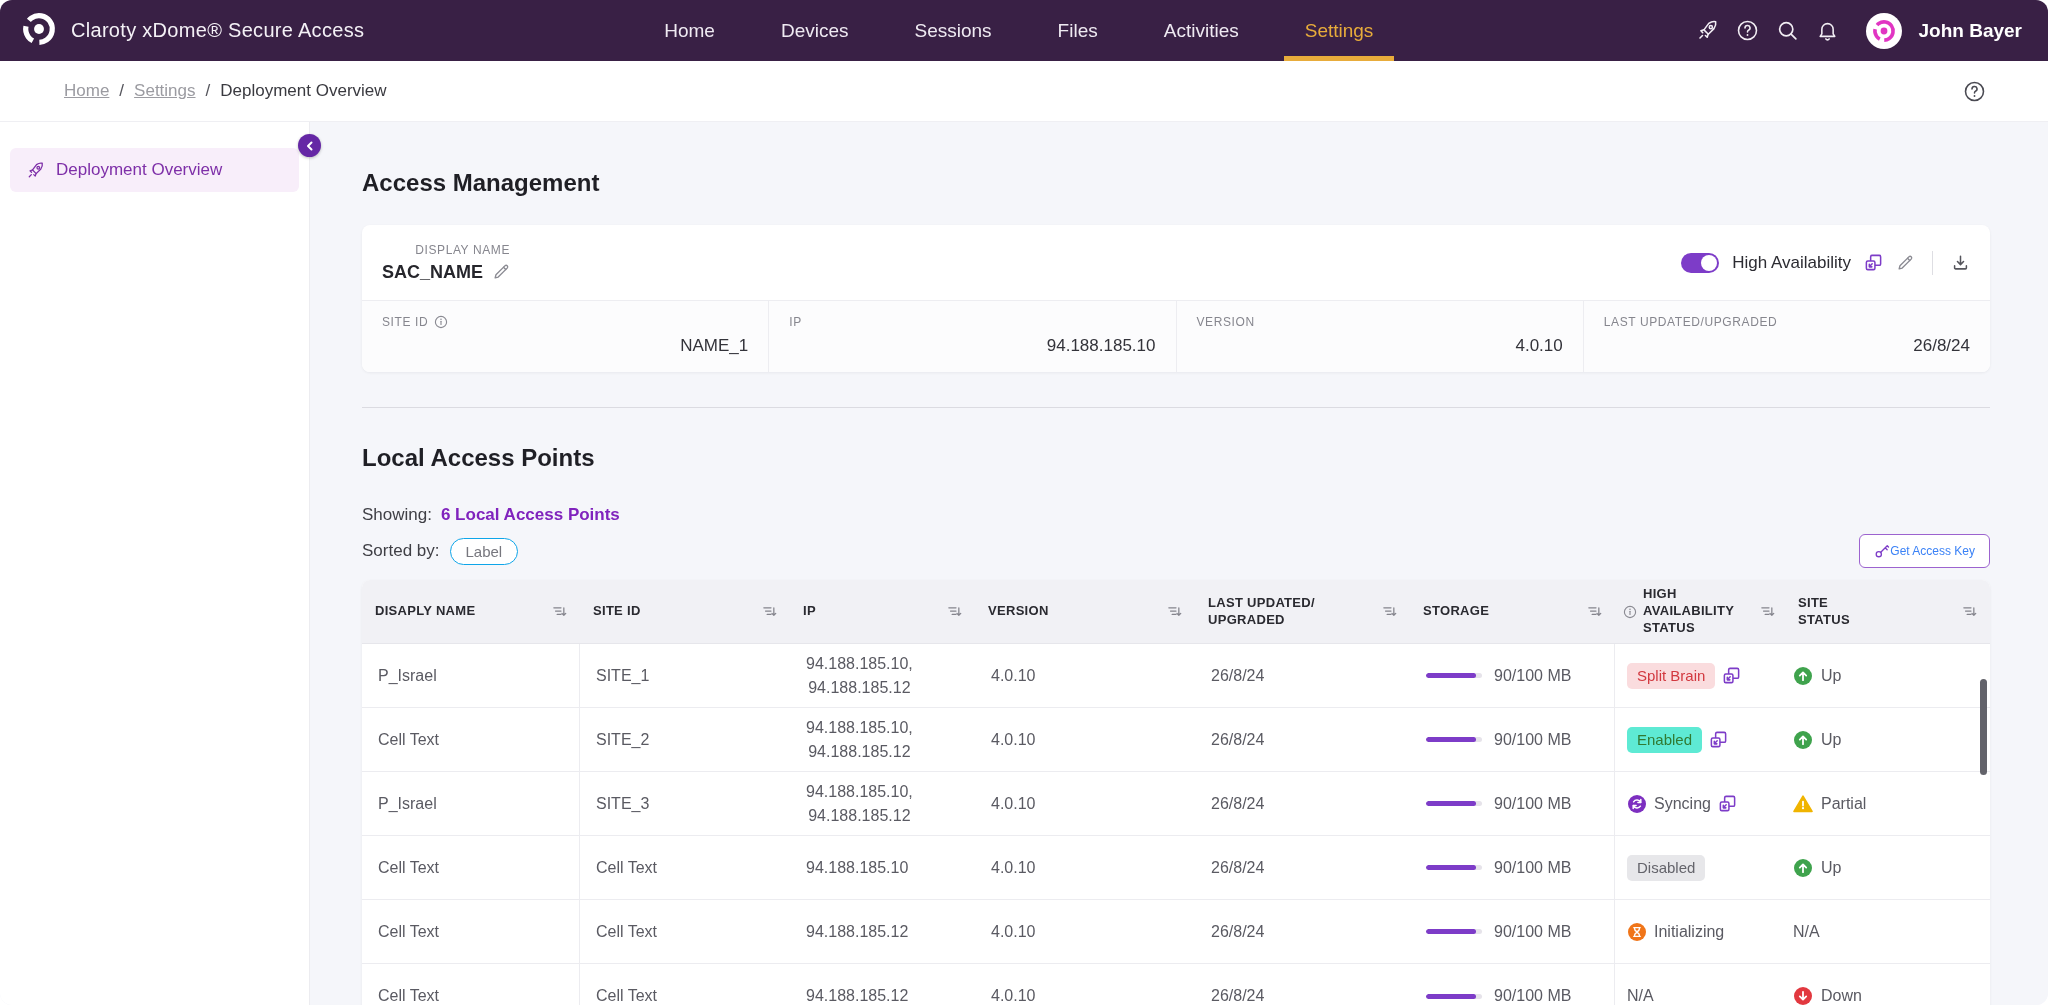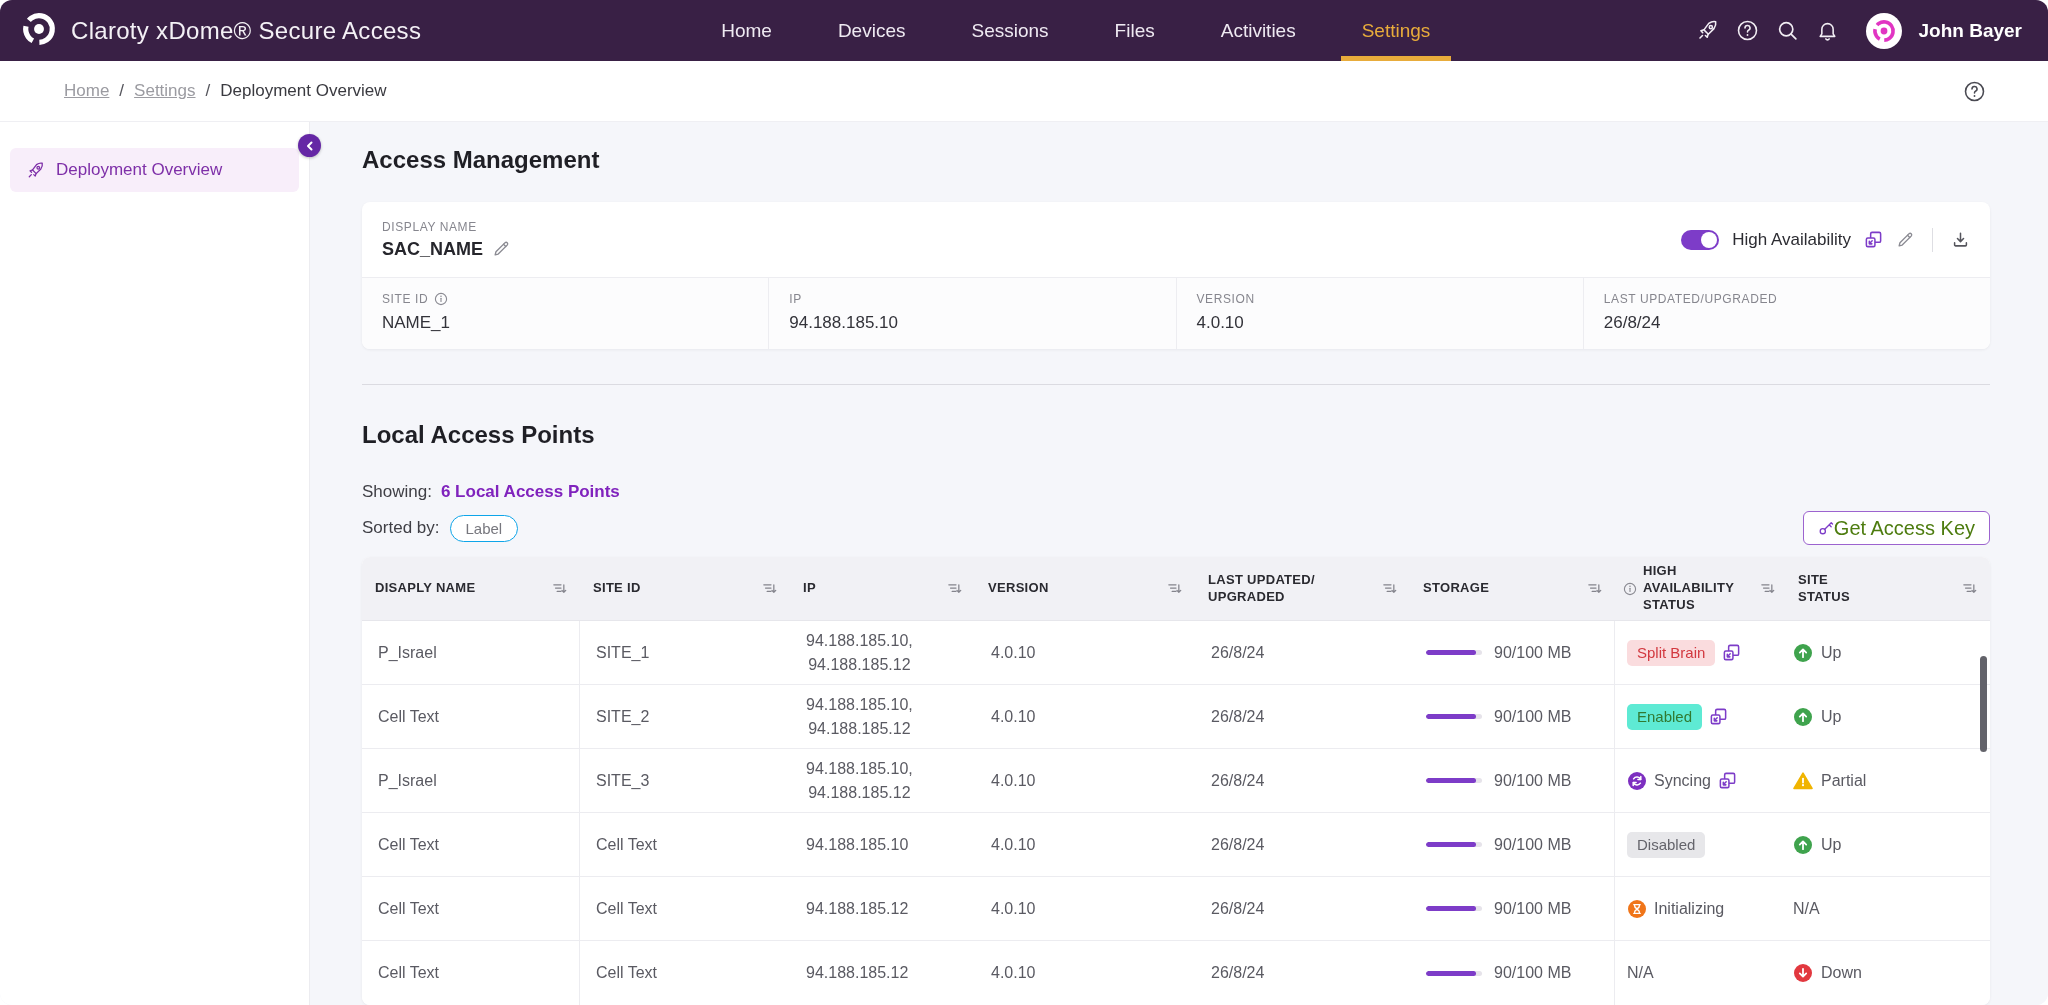--- a/index.html
+++ b/index.html
@@ -2,21 +2,21 @@
 <html><head>
 <meta charset="utf-8">
 <style>
   * { margin:0; padding:0; box-sizing:border-box; }
   html,body { width:2048px; height:1005px; background:#ffffff; font-family:"Liberation Sans", sans-serif; overflow:hidden; }
   .page { width:2048px; height:1005px; border-radius:12px; overflow:hidden; background:#F5F6FA; position:relative; }
 
   
   .topnav { height:61px; background:#392045; display:flex; align-items:center; padding:0 26px 0 20px; }
   .brand { display:flex; align-items:center; gap:13px; }
-  .brand-text { font-size:24px; letter-spacing:.3px; color:#F4F1F6; }
+  .brand-text { font-size:20px; letter-spacing:.3px; color:#F4F1F6; }
   .menu { display:flex; height:61px; margin-left:300px; gap:66px; }
   .nav-item { position:relative; height:100%; display:flex; align-items:center; font-size:19px; color:#EFEAF2; cursor:pointer; }
   .nav-item.active { color:#E8AC3B; font-weight:500; }
   .nav-item .underline { position:absolute; left:-21px; right:-21px; bottom:0; height:5px; background:#E8AC3B; }
   .nav-right { margin-left:auto; display:flex; align-items:center; gap:17px; color:#F2EEF4; }
   .icon-btn { display:flex; align-items:center; justify-content:center; cursor:pointer; background:none; border:none; color:#F2EEF4; }
   .avatar { width:36px; height:36px; border-radius:50%; background:#fff; display:flex; align-items:center; justify-content:center; margin-left:10px; cursor:pointer; }
   .user { font-size:19px; font-weight:700; color:#fff; }
 
   
@@ -27,25 +27,25 @@
   .crumb-cur { color:#3A3A40; }
   .crumb-help { margin-left:auto; color:#4A4A52; display:flex; cursor:pointer; background:none; border:none; }
 
   
   .content { display:flex; position:relative; height:883px; background:#F5F6FA; }
   .sidebar { width:310px; background:#fff; border-right:1px solid #ECECF0; padding-top:26px; flex:none; }
   .side-item { margin:0 10px; display:flex; align-items:center; gap:11px; background:#F8EEFA; border-radius:6px; height:44px; padding:0 16px; color:#7E2FA8; font-size:17px; font-weight:500; cursor:pointer; }
   .collapse-btn { position:absolute; left:298px; top:12px; width:23px; height:23px; border-radius:50%; background:#6527A5; border:none; display:flex; align-items:center; justify-content:center; cursor:pointer; box-shadow:0 1px 3px rgba(0,0,0,.25); z-index:5; }
 
   main { flex:1; padding:0 58px 0 52px; }
-  .section-title { margin:24px 0 0; font-size:24px; font-weight:700; color:#1F1F25; }
+  .section-title { margin:47px 0 0; font-size:24px; font-weight:700; color:#1F1F25; }
   .card { background:#fff; border-radius:8px; box-shadow:0 1px 3px rgba(20,20,40,.06); }
 
   
-  .am-card { margin-top:28px; }
+  .am-card { margin-top:28px;text-align:right; }
   .am-top { height:75px; display:flex; align-items:center; justify-content:space-between; padding:0 20px; }
   .small-label { font-size:12px; color:#86868E; letter-spacing:.6px; }
   .dn-value { display:flex; align-items:center; gap:9px; font-size:18px; font-weight:700; color:#26262C; margin-top:5px; }
   .am-controls { display:flex; align-items:center; gap:13px; }
   .ha-label { font-size:17px; color:#2C2C32; }
   .vdiv { width:1px; height:24px; background:#DEDEE3; margin:0 5px; }
   .toggle { width:38px; height:20px; border-radius:10px; background:#7D3CC8; position:relative; cursor:pointer; flex:none; }
   .toggle .knob { position:absolute; right:2px; top:2px; width:16px; height:16px; border-radius:50%; background:#fff; }
   .am-fields { display:flex; border-top:1px solid #EDEDF1; background:#FCFCFD; border-radius:0 0 8px 8px; }
   .am-field { flex:1; padding:14px 20px 16px; }
@@ -53,21 +53,21 @@
   .field-label-row { display:flex; align-items:center; gap:6px; }
   .field-value { margin-top:7px; font-size:17px; color:#33333A; }
 
   .divider { border:none; border-top:1px solid #DBDBE1; margin:35px 0 0; }
   .lap-title { margin-top:36px; }
   .showing-row { margin-top:33px; font-size:17px; color:#3F3F45; display:flex; gap:9px; align-items:center; }
   .showing-link { color:#8023BD; font-weight:700; cursor:pointer; }
   .toolbar-row { margin-top:9px; display:flex; align-items:center; justify-content:space-between; }
   .sorted { display:flex; align-items:center; gap:10px; font-size:17px; color:#3F3F45; }
   .chip { border:1px solid #0ea5e9; border-radius:16px; padding:4px 15px; font-size:15px; color:#77777E; background:#fff; cursor:pointer; }
-  .gak-btn { display:flex; align-items:center; background:#fff; border:1px solid #9C63CF; color:#4d7c0f; border-radius:6px; height:34px; padding:0 14px; font-size:20px; font-weight:500; cursor:pointer; font-family:inherit; }
+  .gak-btn { display:flex; align-items:center; background:#fff; border:1px solid #9C63CF; color:#3b82f6; border-radius:6px; height:34px; padding:0 14px; font-size:12px; font-weight:500; cursor:pointer; font-family:inherit; }
 
   
   .table-card { margin-top:12px; position:relative; overflow:hidden; }
   .thead { display:flex; background:#F1F1F5; height:64px; border-bottom:1px solid #E6E6EB; }
   .hcell { display:flex; align-items:center; gap:6px; padding:0 13px; font-size:13px; font-weight:700; color:#2A2A30; letter-spacing:.3px; line-height:1.3; }
   .hcell .filter { margin-left:auto; display:flex; cursor:pointer; }
   .trow { display:flex; height:64px; border-bottom:1px solid #ECECF0; background:#fff; cursor:pointer; }
   .trow:last-child { border-bottom:none; }
   .cell { display:flex; align-items:center; padding:0 16px; font-size:16px; color:#5A5A62; }
   .c1 { width:218px; } .c2 { width:210px; } .c3 { width:185px; } .c4 { width:220px; }

